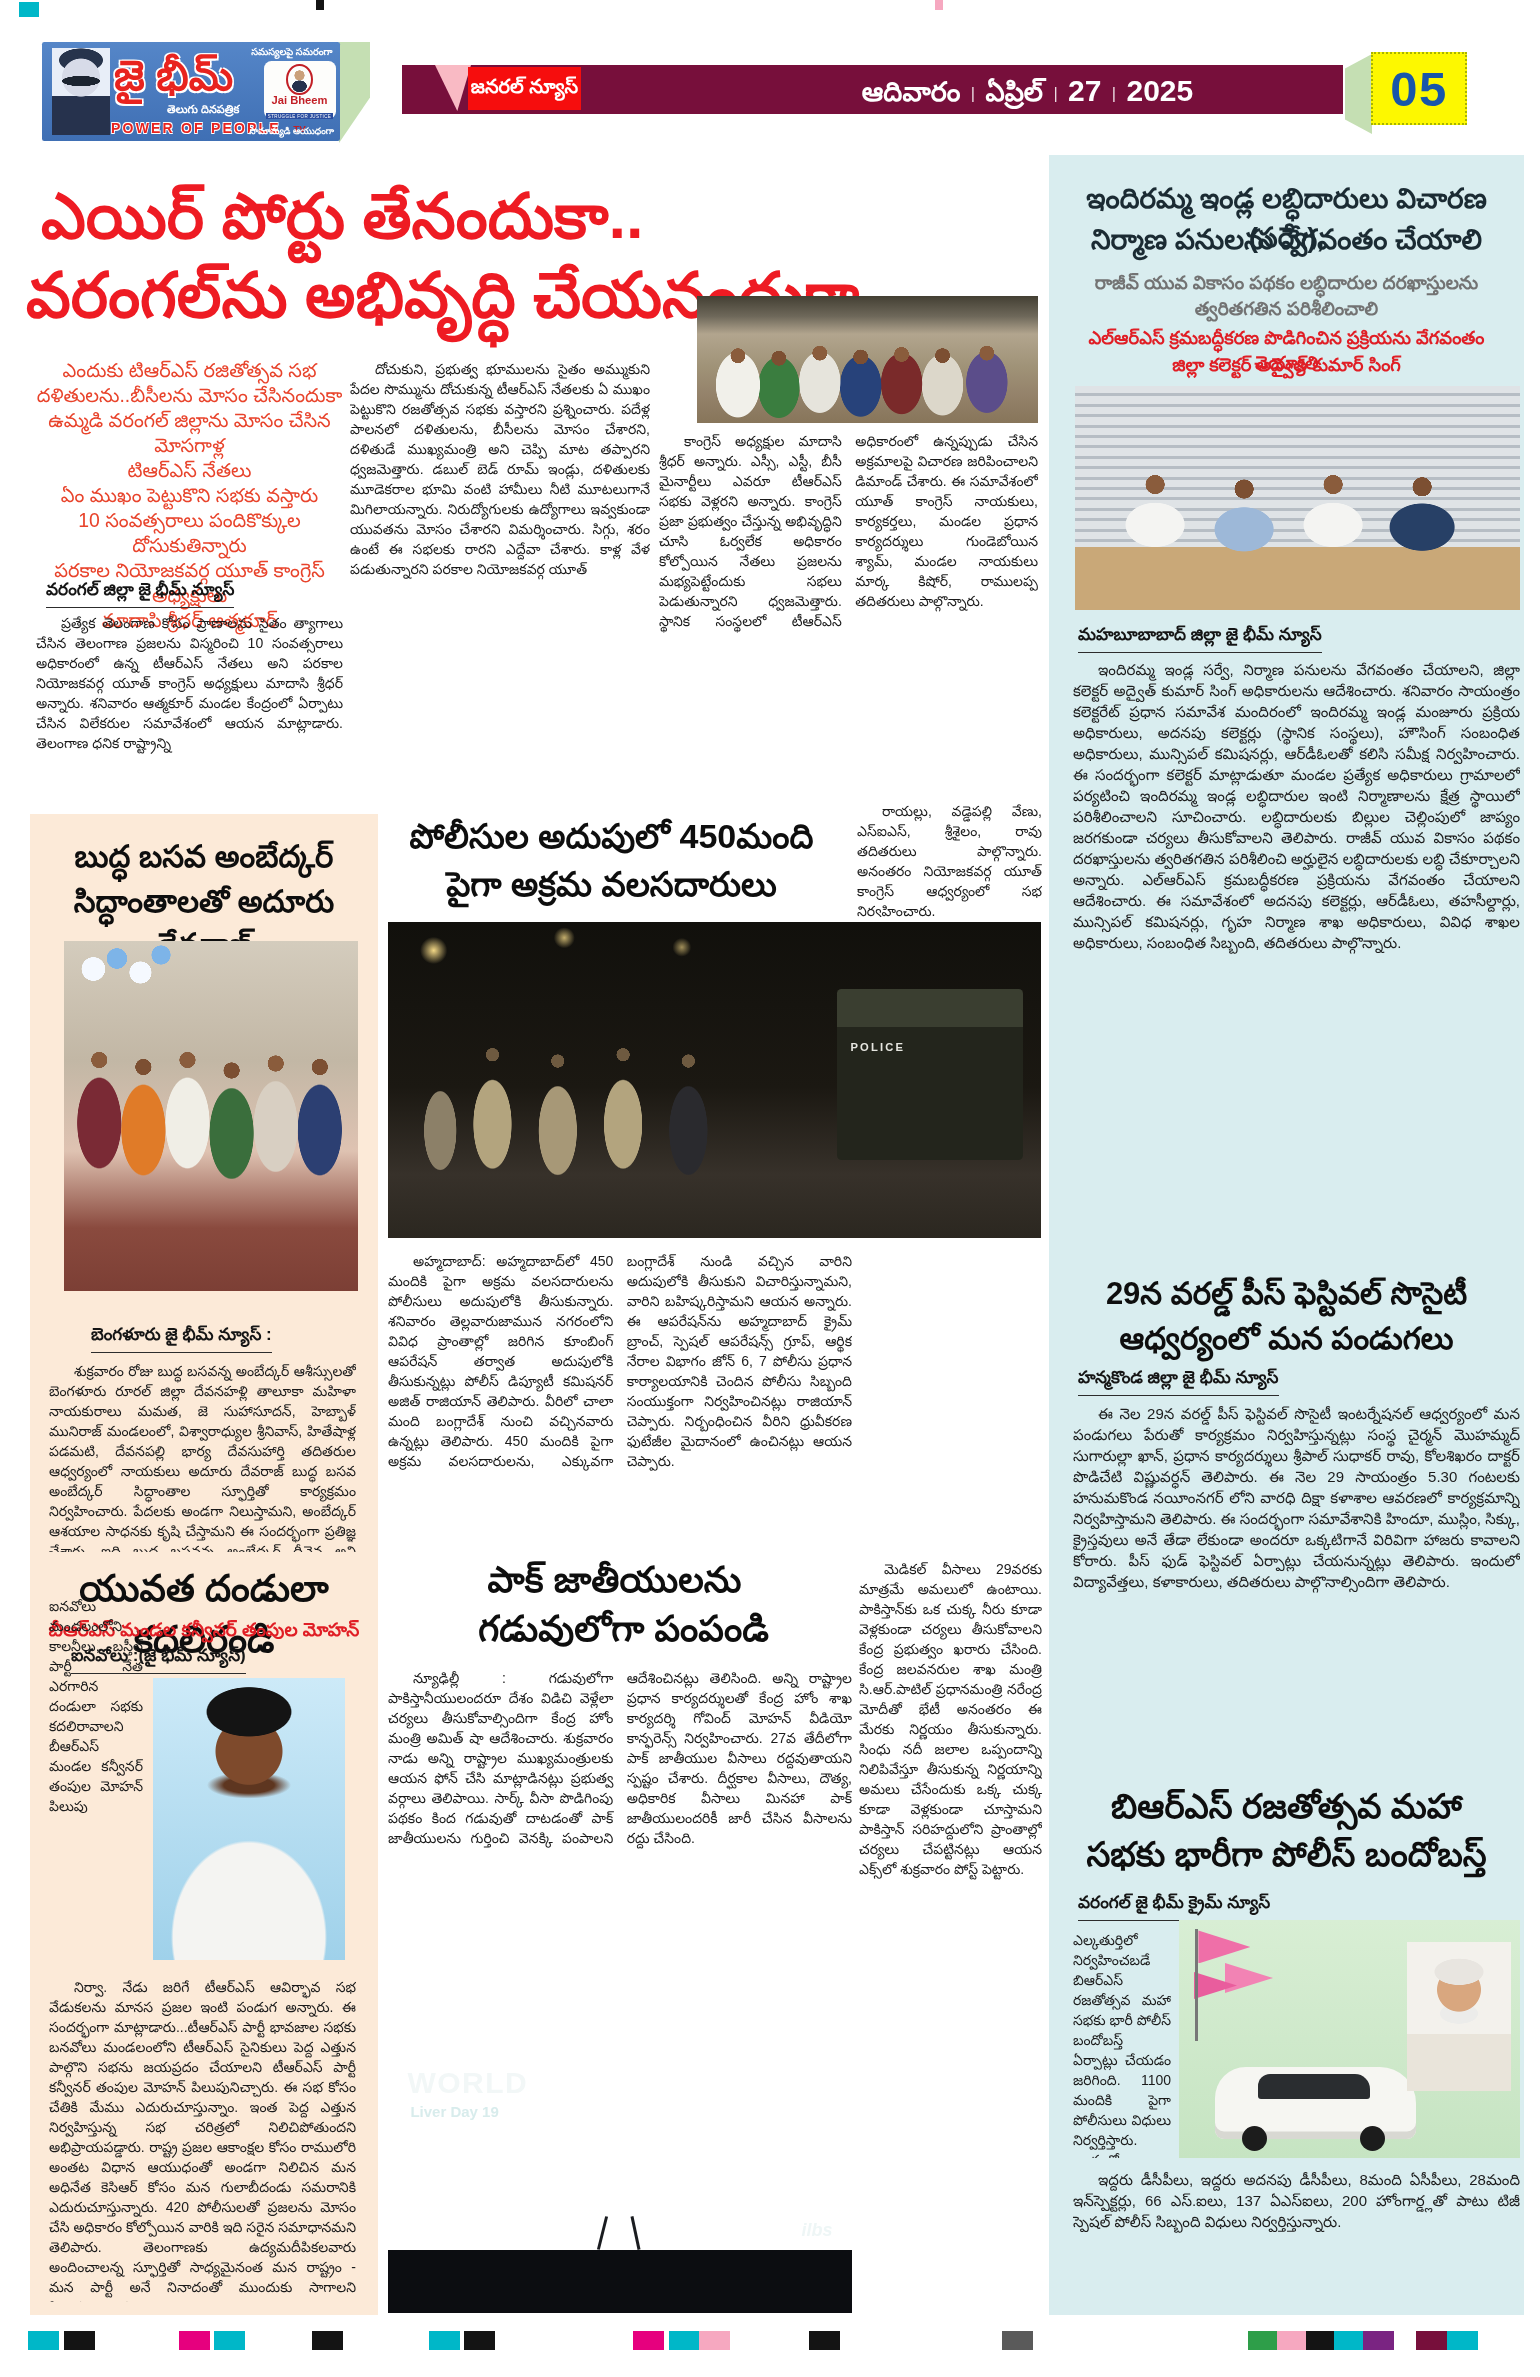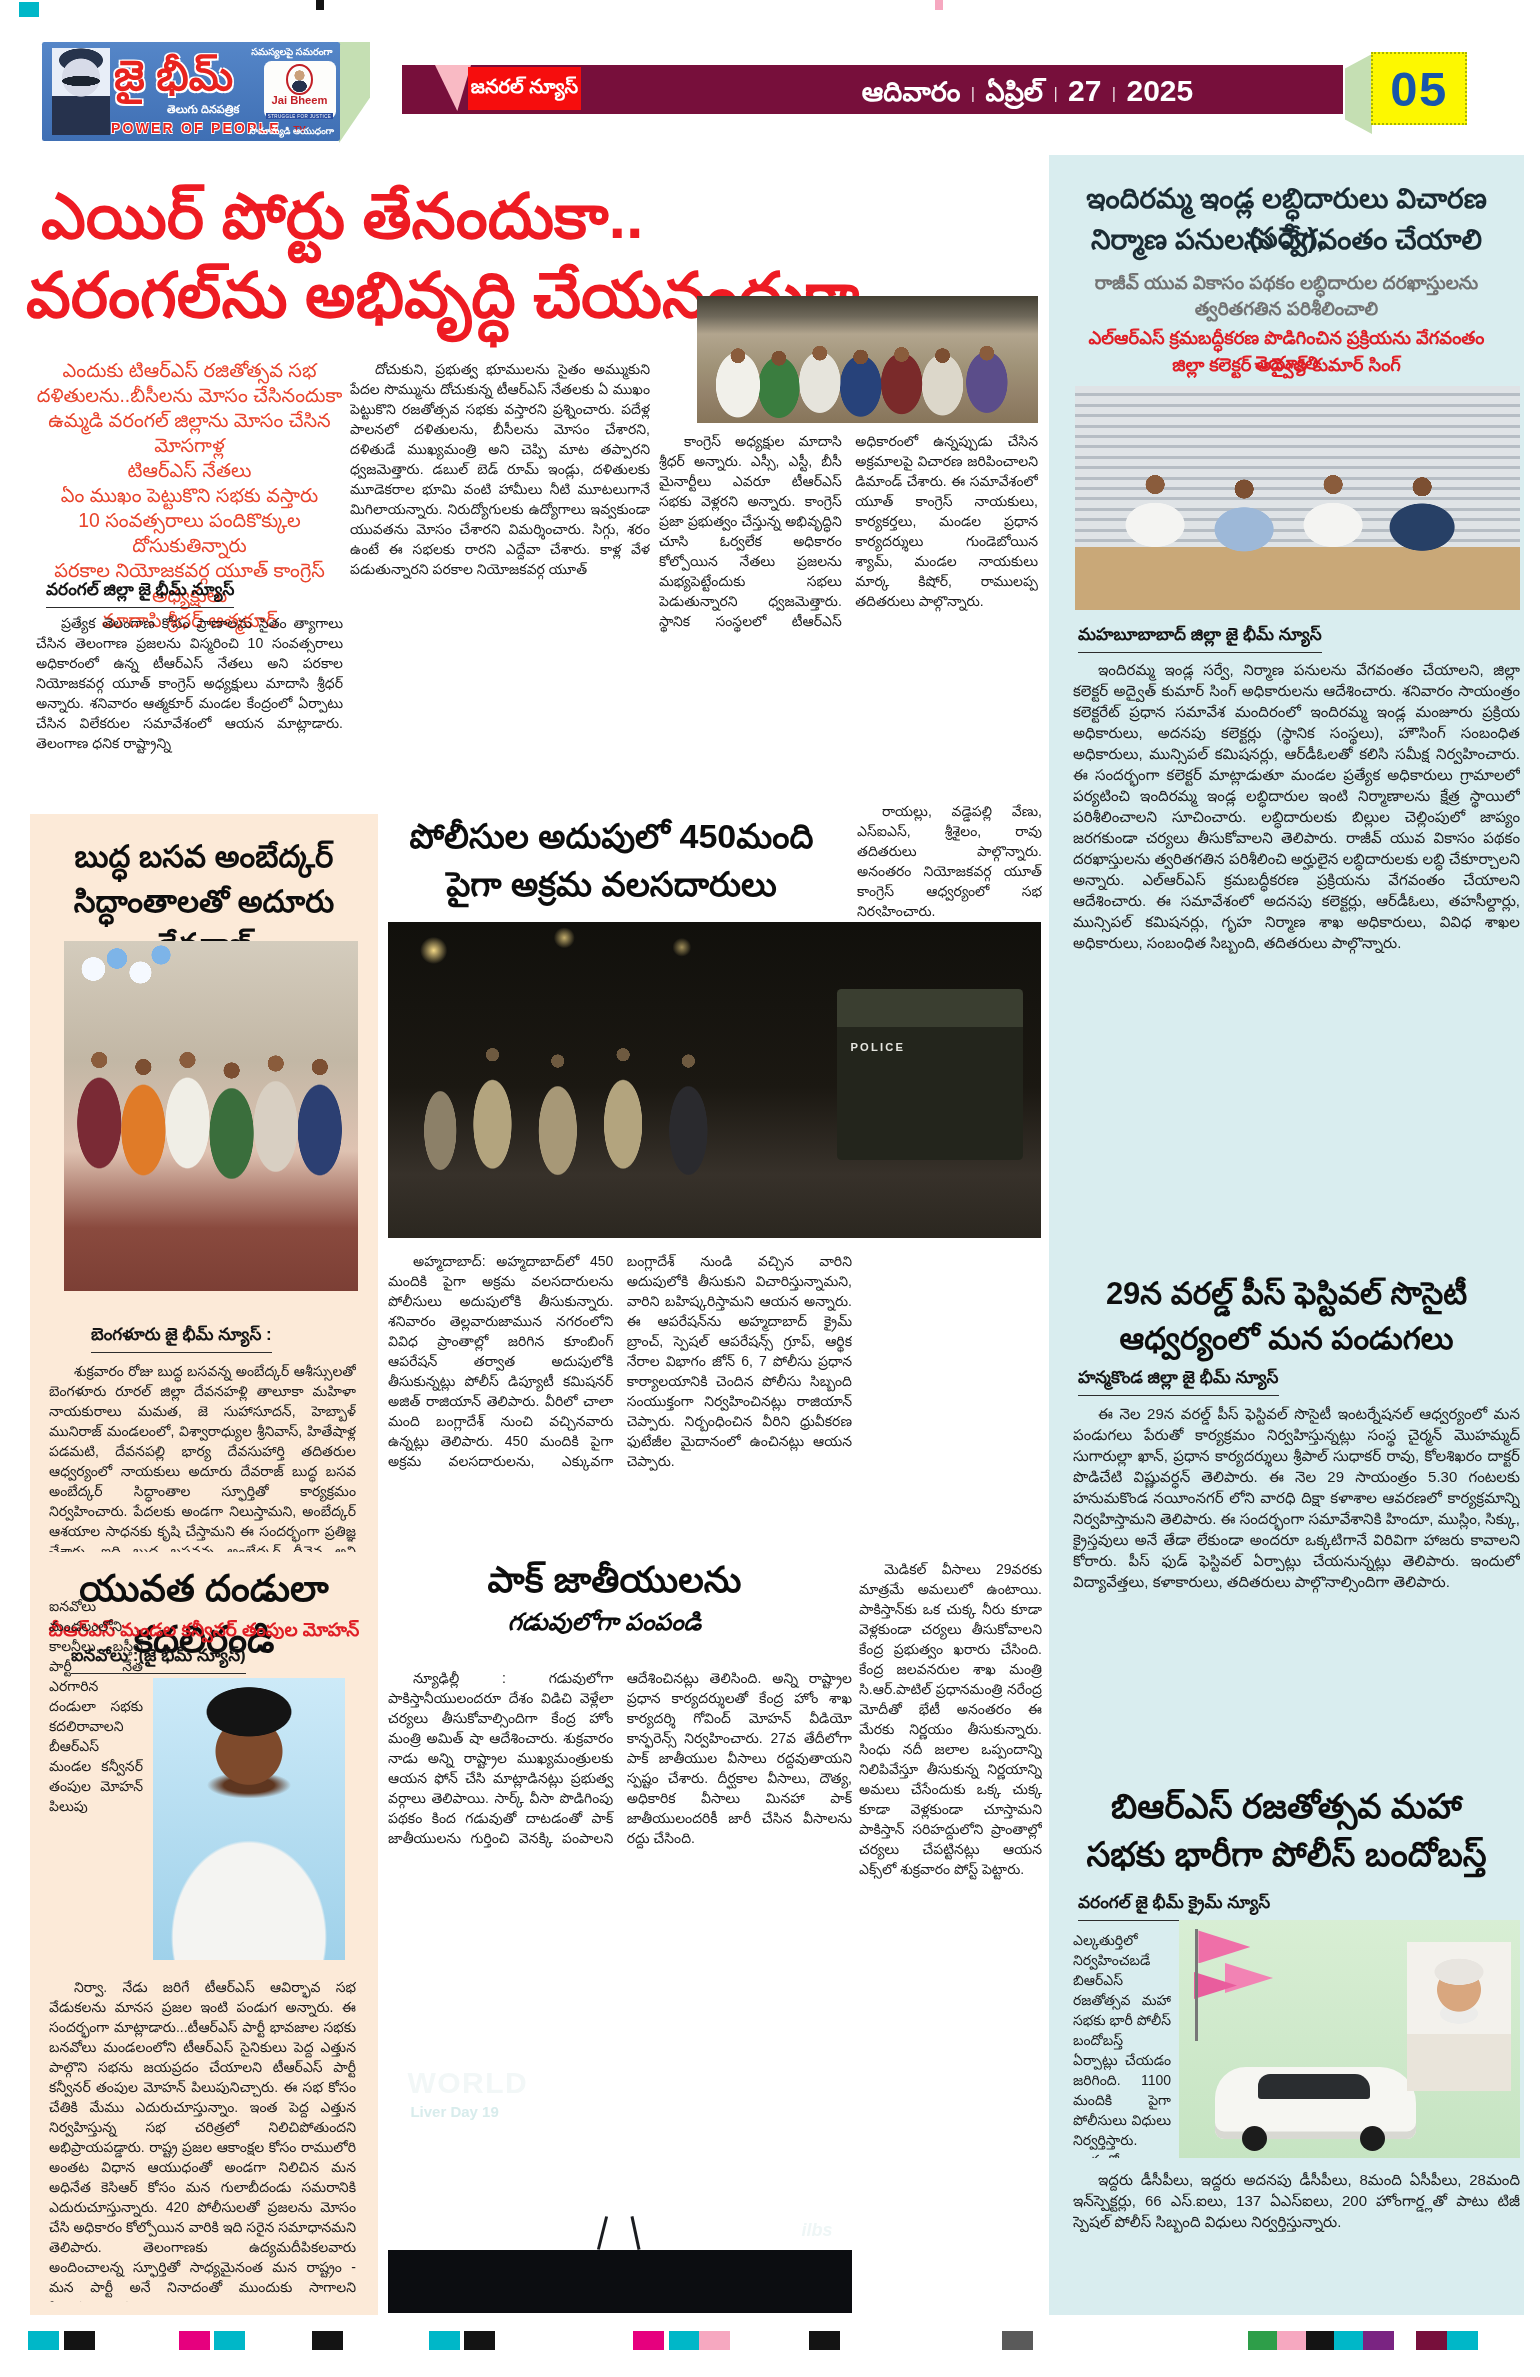--- a/index.html
+++ b/index.html
@@ -179,21 +179,21 @@
     <div style="position:absolute;right:18px;top:67px;width:186px;height:171px;background:linear-gradient(180deg,#3a3e30 0 22%,#23251c 22% 100%);border-radius:4.5px;">
       <span style="position:absolute;left:13.4px;top:52px;color:#e6e6e0;font-size:11.2px;letter-spacing:2.2px;font-weight:700;">POLICE</span>
     </div>
   </div>
   <div class="abs body cols2" style="left:388px;top:1251px;width:464px;height:292px;overflow:hidden;">
     <span>అహ్మదాబాద్: అహ్మదాబాద్‌లో 450 మందికి పైగా అక్రమ వలసదారులను పోలీసులు అదుపులోకి తీసుకున్నారు. శనివారం తెల్లవారుజామున నగరంలోని వివిధ ప్రాంతాల్లో జరిగిన కూంబింగ్ ఆపరేషన్ తర్వాత అదుపులోకి తీసుకున్నట్లు పోలీస్ డిప్యూటీ కమిషనర్ అజిత్ రాజియాన్ తెలిపారు. వీరిలో చాలా మంది బంగ్లాదేశ్ నుంచి వచ్చినవారు ఉన్నట్లు తెలిపారు. 450 మందికి పైగా అక్రమ వలసదారులను, ఎక్కువగా బంగ్లాదేశ్ నుండి వచ్చిన వారిని అదుపులోకి తీసుకుని విచారిస్తున్నామని, వారిని బహిష్కరిస్తామని ఆయన అన్నారు.</span>
     <span>ఈ ఆపరేషన్‌ను అహ్మదాబాద్ క్రైమ్ బ్రాంచ్, స్పెషల్ ఆపరేషన్స్ గ్రూప్, ఆర్థిక నేరాల విభాగం జోన్ 6, 7 పోలీసు ప్రధాన కార్యాలయానికి చెందిన పోలీసు సిబ్బంది సంయుక్తంగా నిర్వహించినట్లు రాజియాన్ చెప్పారు. నిర్బంధించిన వీరిని ధ్రువీకరణ ఫుటేజీల మైదానంలో ఉంచినట్లు ఆయన చెప్పారు.</span>
   </div>
 
   <div class="abs h-black" style="left:406px;top:1559px;width:417px;font-size:36px;">పాక్ జాతీయులను</div>
-  <div class="abs h-black" style="left:396px;top:1608px;width:417px;font-size:24px;font-style:italic;">గడువులోగా పంపండి</div>
+  <div class="abs h-black" style="left:415px;top:1608px;width:417px;font-size:36px;">గడువులోగా పంపండి</div>
   <div class="abs body cols2" style="left:388px;top:1668px;width:464px;height:379px;overflow:hidden;">
     <span>న్యూఢిల్లీ : గడువులోగా పాకిస్తానీయులందరూ దేశం విడిచి వెళ్లేలా చర్యలు తీసుకోవాల్సిందిగా కేంద్ర హోం మంత్రి అమిత్ షా ఆదేశించారు. శుక్రవారం నాడు అన్ని రాష్ట్రాల ముఖ్యమంత్రులకు ఆయన ఫోన్ చేసి మాట్లాడినట్లు ప్రభుత్వ వర్గాలు తెలిపాయి. సార్క్ వీసా పొడిగింపు పథకం కింద గడువుతో దాటడంతో పాక్ జాతీయులను గుర్తించి వెనక్కి పంపాలని ఆదేశించినట్లు తెలిసింది.</span>
     <span>అన్ని రాష్ట్రాల ప్రధాన కార్యదర్శులతో కేంద్ర హోం శాఖ కార్యదర్శి గోవింద్ మోహన్ వీడియో కాన్ఫరెన్స్ నిర్వహించారు. 27వ తేదీలోగా పాక్ జాతీయుల వీసాలు రద్దవుతాయని స్పష్టం చేశారు. దీర్ఘకాల వీసాలు, దౌత్య, అధికారిక వీసాలు మినహా పాక్ జాతీయులందరికీ జారీ చేసిన వీసాలను రద్దు చేసింది.</span>
   </div>
   <div class="abs body" style="left:859px;top:1559px;width:183px;height:753px;overflow:hidden;">మెడికల్ వీసాలు 29వరకు మాత్రమే అమలులో ఉంటాయి. పాకిస్తాన్‌కు ఒక చుక్క నీరు కూడా వెళ్లకుండా చర్యలు తీసుకోవాలని కేంద్ర ప్రభుత్వం ఖరారు చేసింది. కేంద్ర జలవనరుల శాఖ మంత్రి సి.ఆర్.పాటిల్ ప్రధానమంత్రి నరేంద్ర మోదీతో భేటీ అనంతరం ఈ మేరకు నిర్ణయం తీసుకున్నారు. సింధు నదీ జలాల ఒప్పందాన్ని నిలిపివేస్తూ తీసుకున్న నిర్ణయాన్ని అమలు చేసేందుకు ఒక్క చుక్క కూడా వెళ్లకుండా చూస్తామని పాకిస్తాన్ సరిహద్దులోని ప్రాంతాల్లో చర్యలు చేపట్టినట్లు ఆయన ఎక్స్‌లో శుక్రవారం పోస్ట్ పెట్టారు.</div>
   <div class="abs photo ph-shah" style="left:388px;top:2054px;width:464px;height:259px;">
     <div style="position:absolute;left:19.4px;top:12px;color:#f2f7f7;font-weight:800;font-size:30px;letter-spacing:1.5px;">WORLD</div>
     <div style="position:absolute;left:22.4px;top:49px;color:#d8ecec;font-weight:700;font-size:15px;">Liver Day 19</div>
     <div style="position:absolute;right:19.4px;bottom:72px;color:#eef6f6;font-weight:800;font-size:18px;font-style:italic;">ilbs</div>
     <div style="position:absolute;left:0;right:0;bottom:0;height:63px;background:#0c0d11;">

